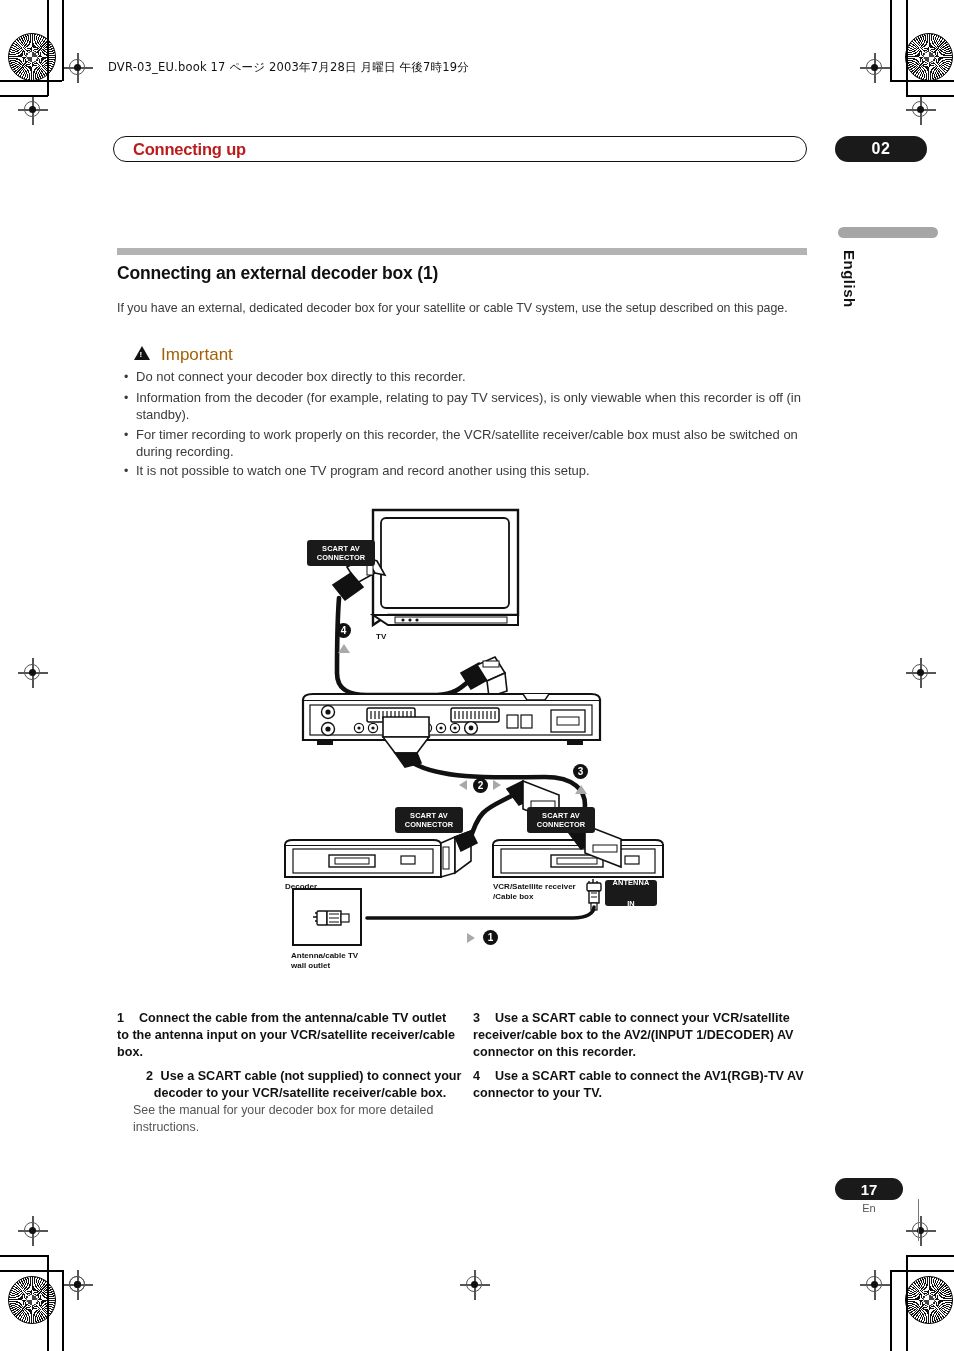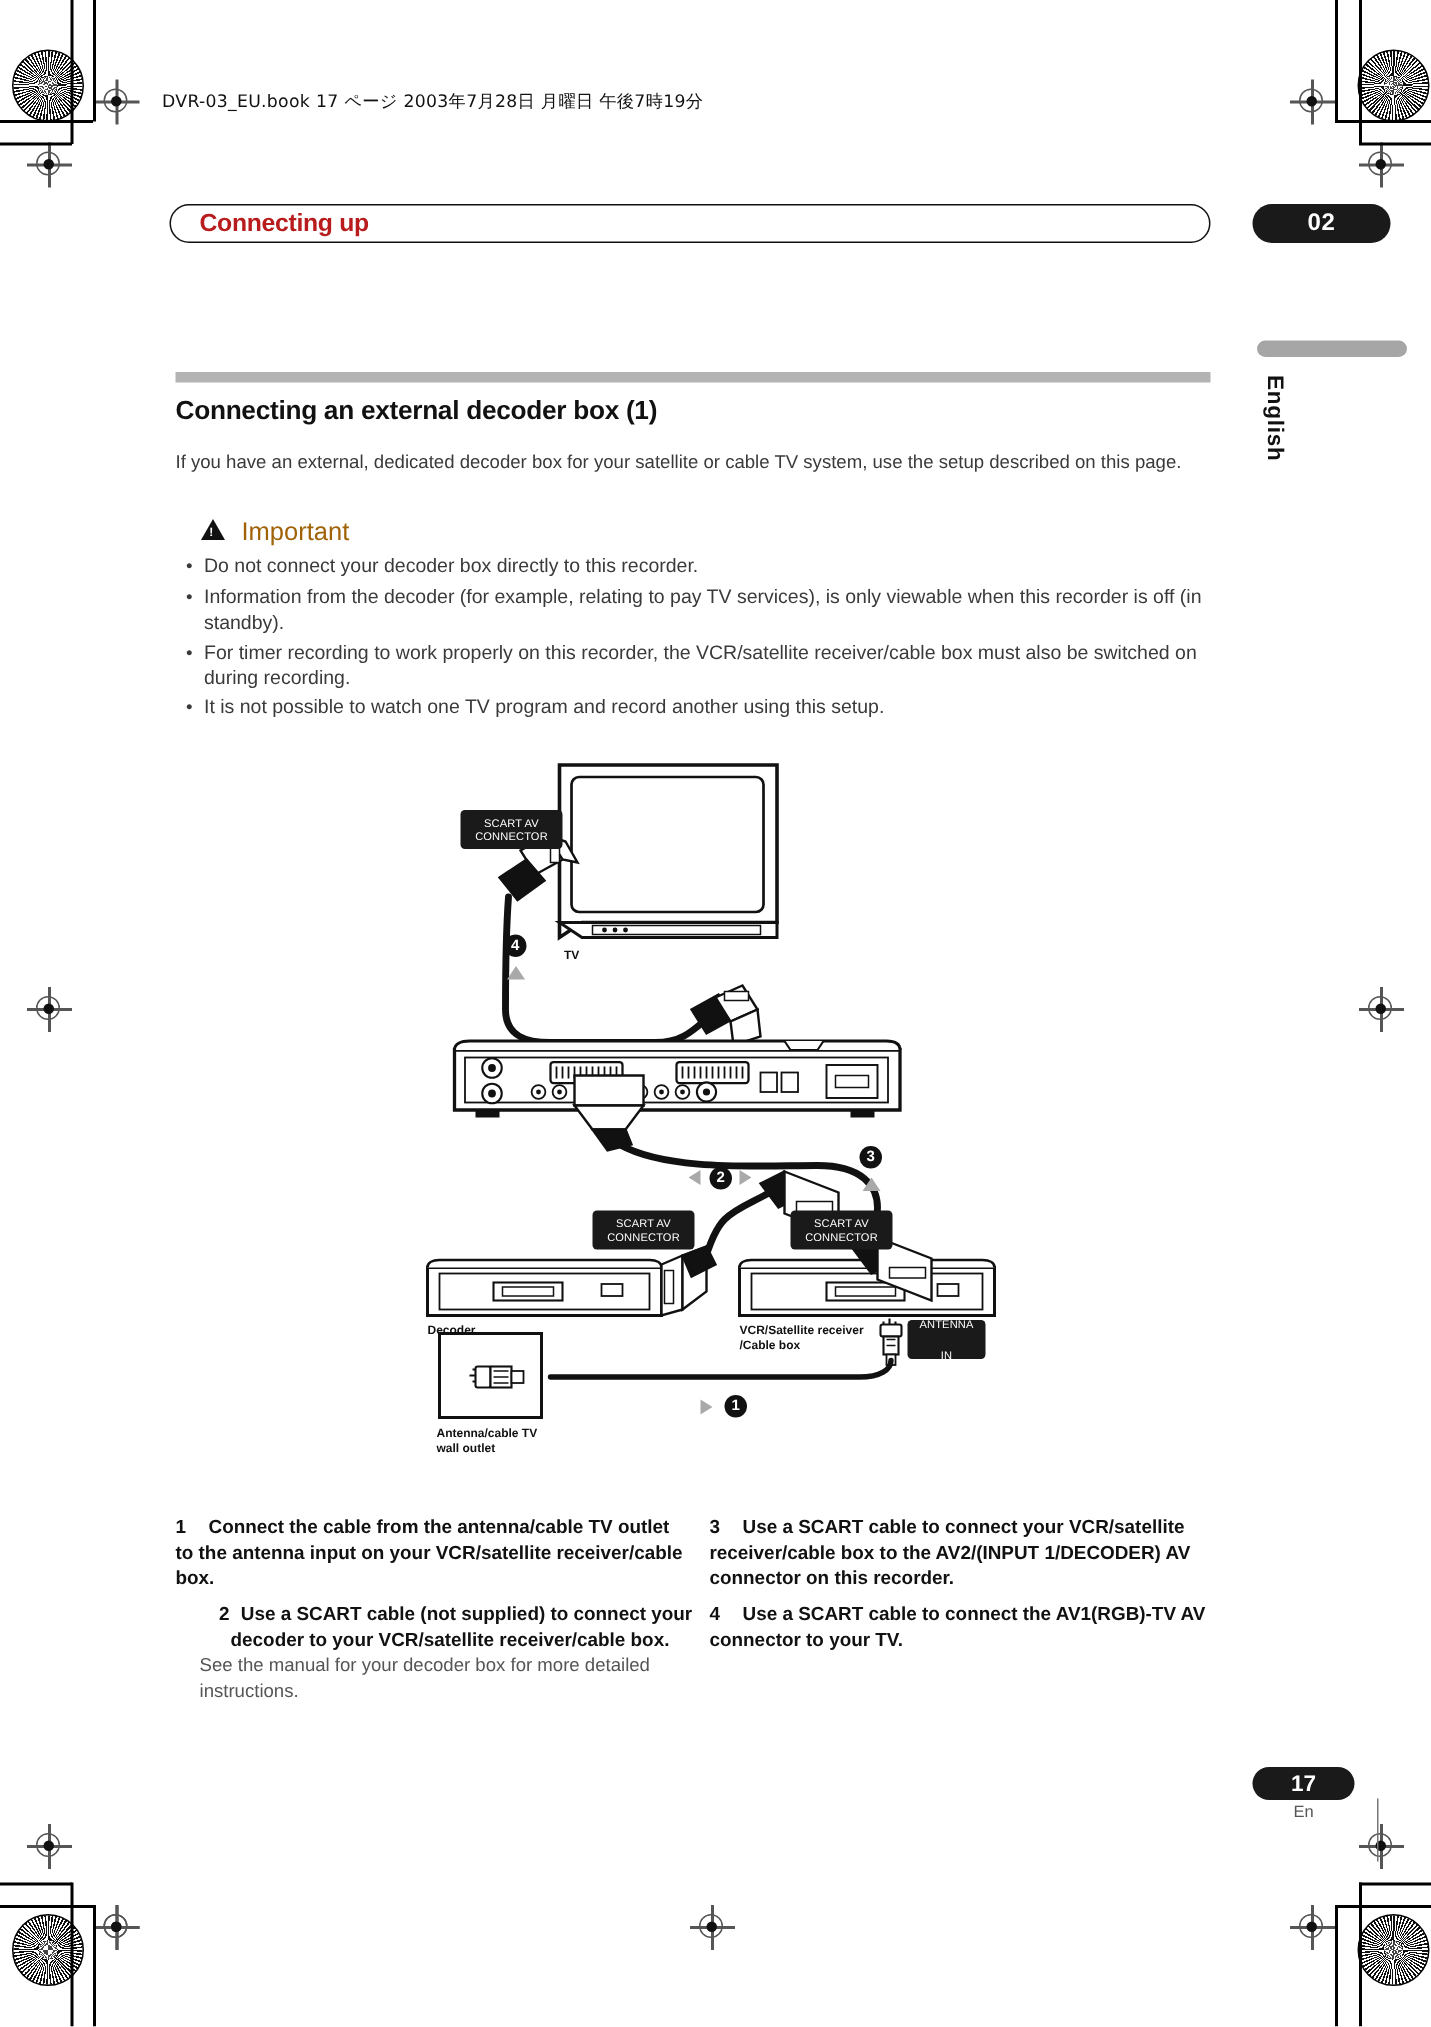--- a/index.html
+++ b/index.html
@@ -115,21 +115,21 @@
   }
   .pagenum-en{
     position:absolute;font-size:11px;color:#555;text-align:center;
   }
   .rail-vline{position:absolute;background:#777;}
 
   
   #diagram{position:absolute;left:255px;top:505px;width:440px;height:475px;}
   .tag{
     position:absolute;background:#1a1a1a;color:#fff;border-radius:3px;
-    font-size:7.4px;font-weight:normal;line-height:9.5px;text-align:center;
+    font-size:7.4px;font-weight:bold;line-height:9.5px;text-align:center;
     display:flex;flex-direction:column;align-items:center;justify-content:center;
     letter-spacing:.1px;padding:2px 3px;box-sizing:border-box;
   }
   .callout{
     position:absolute;width:15px;height:15px;border-radius:50%;
     background:#111;color:#fff;font-size:10px;font-weight:bold;
     display:flex;align-items:center;justify-content:center;
   }
   .tri-up{
     position:absolute;width:0;height:0;

